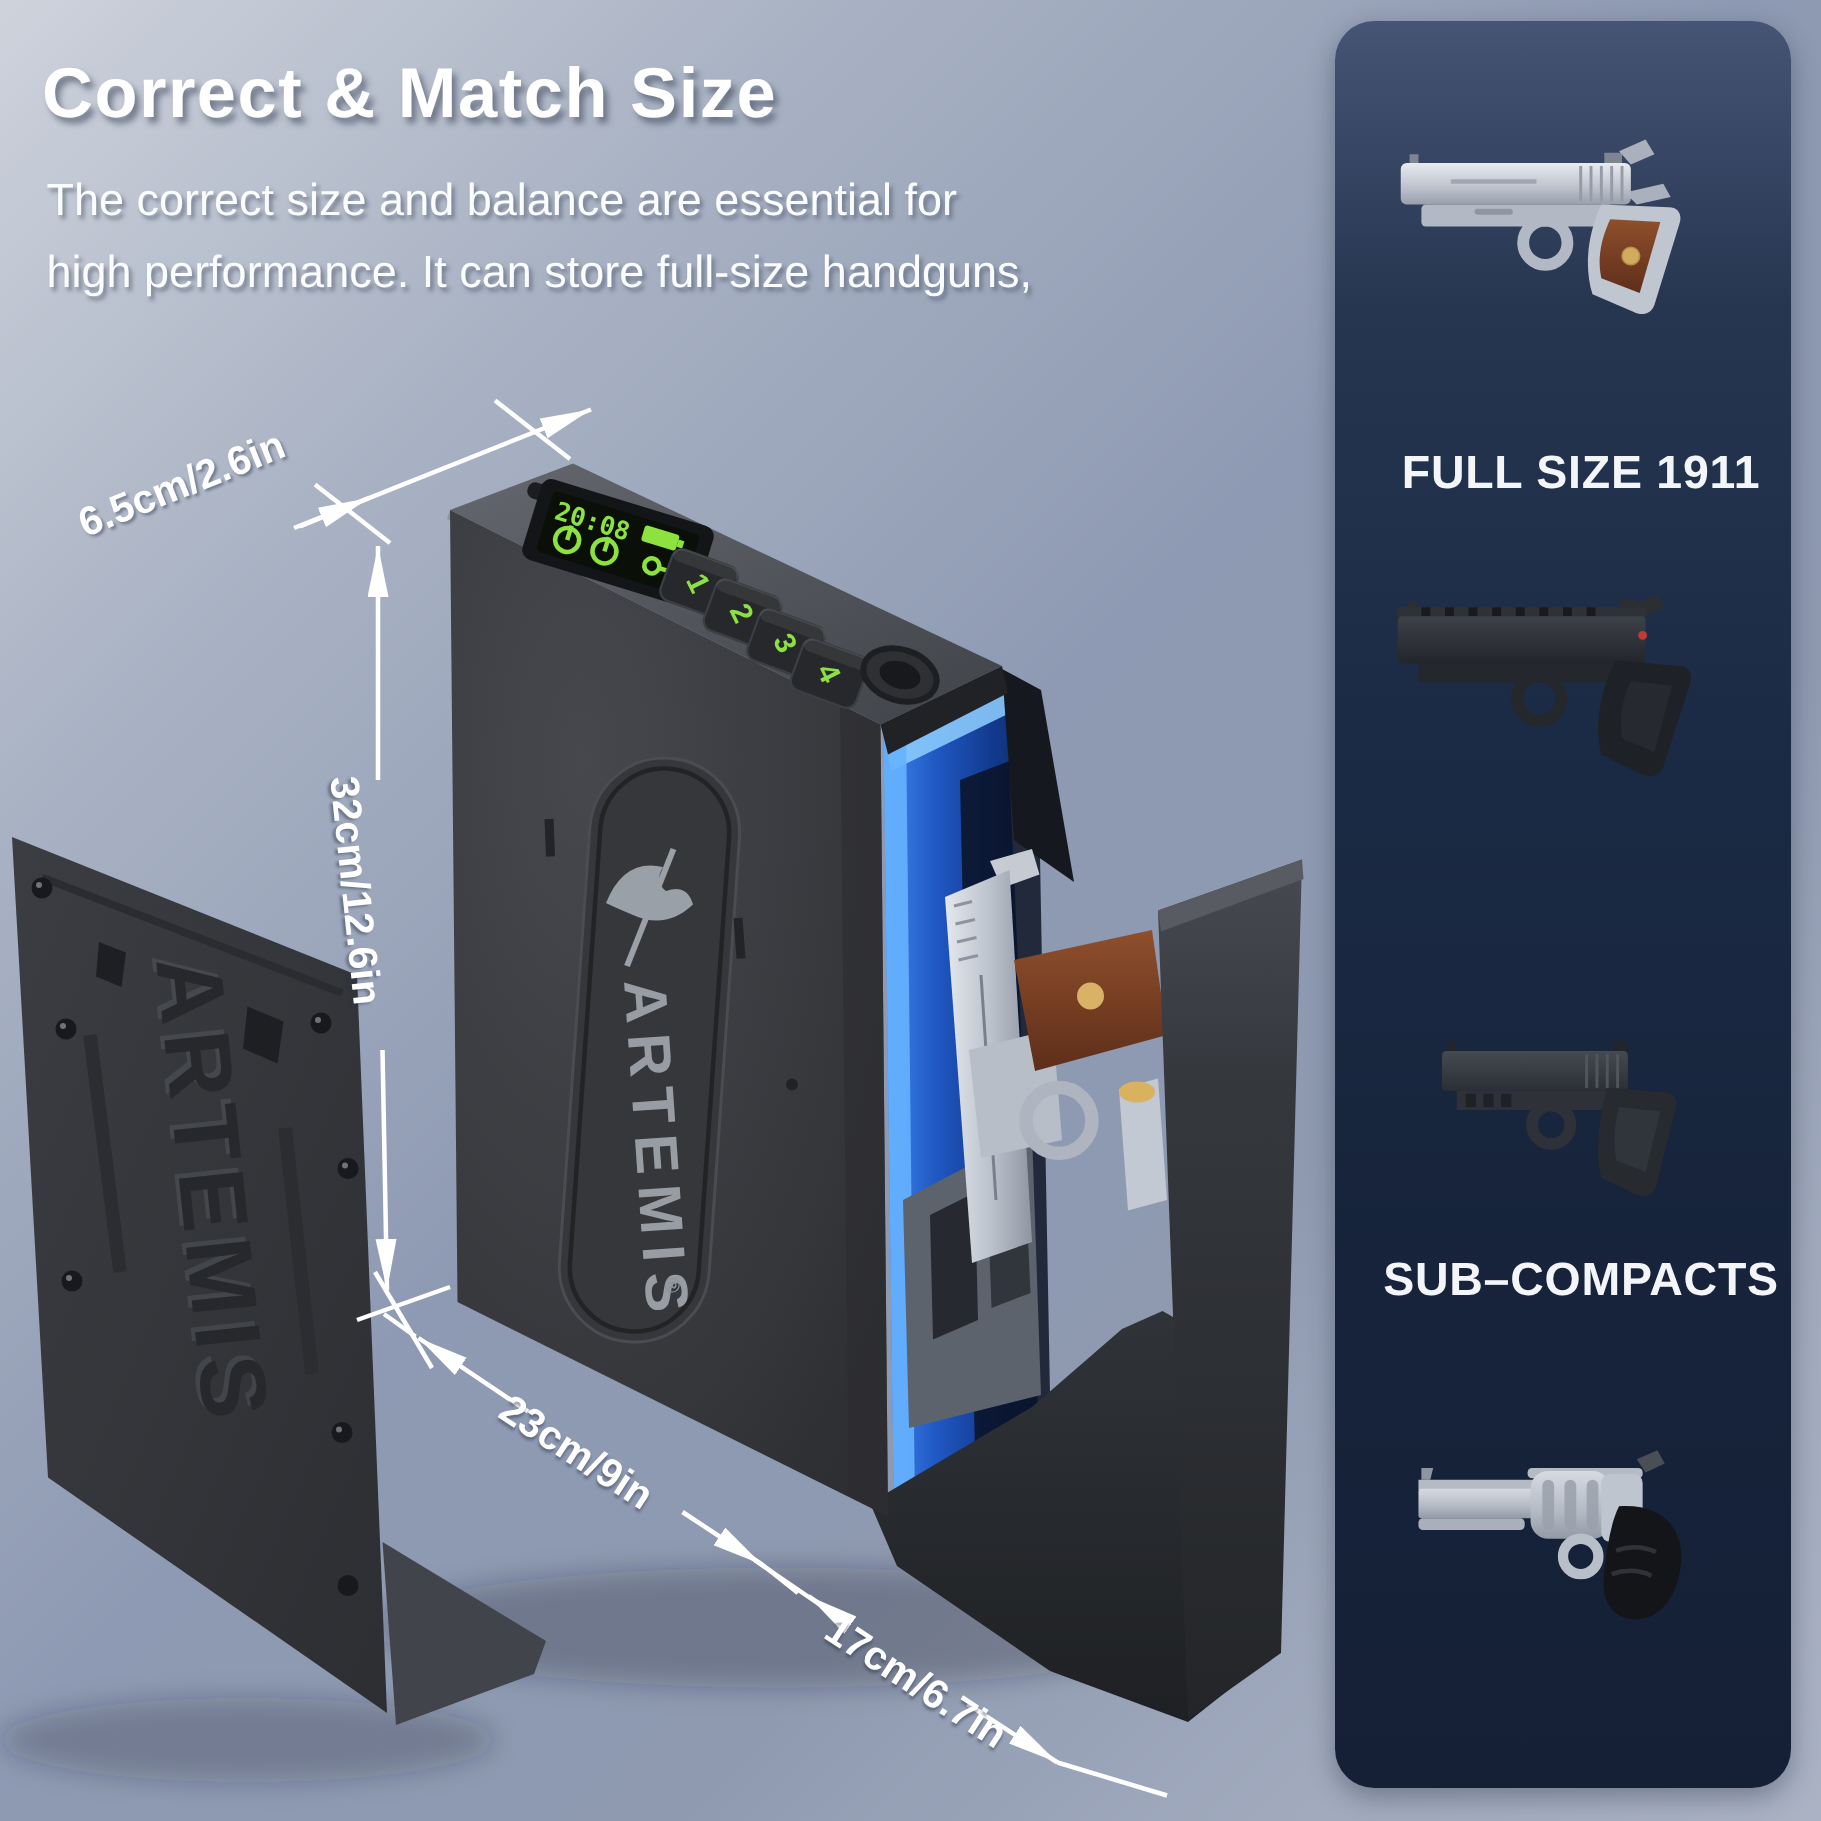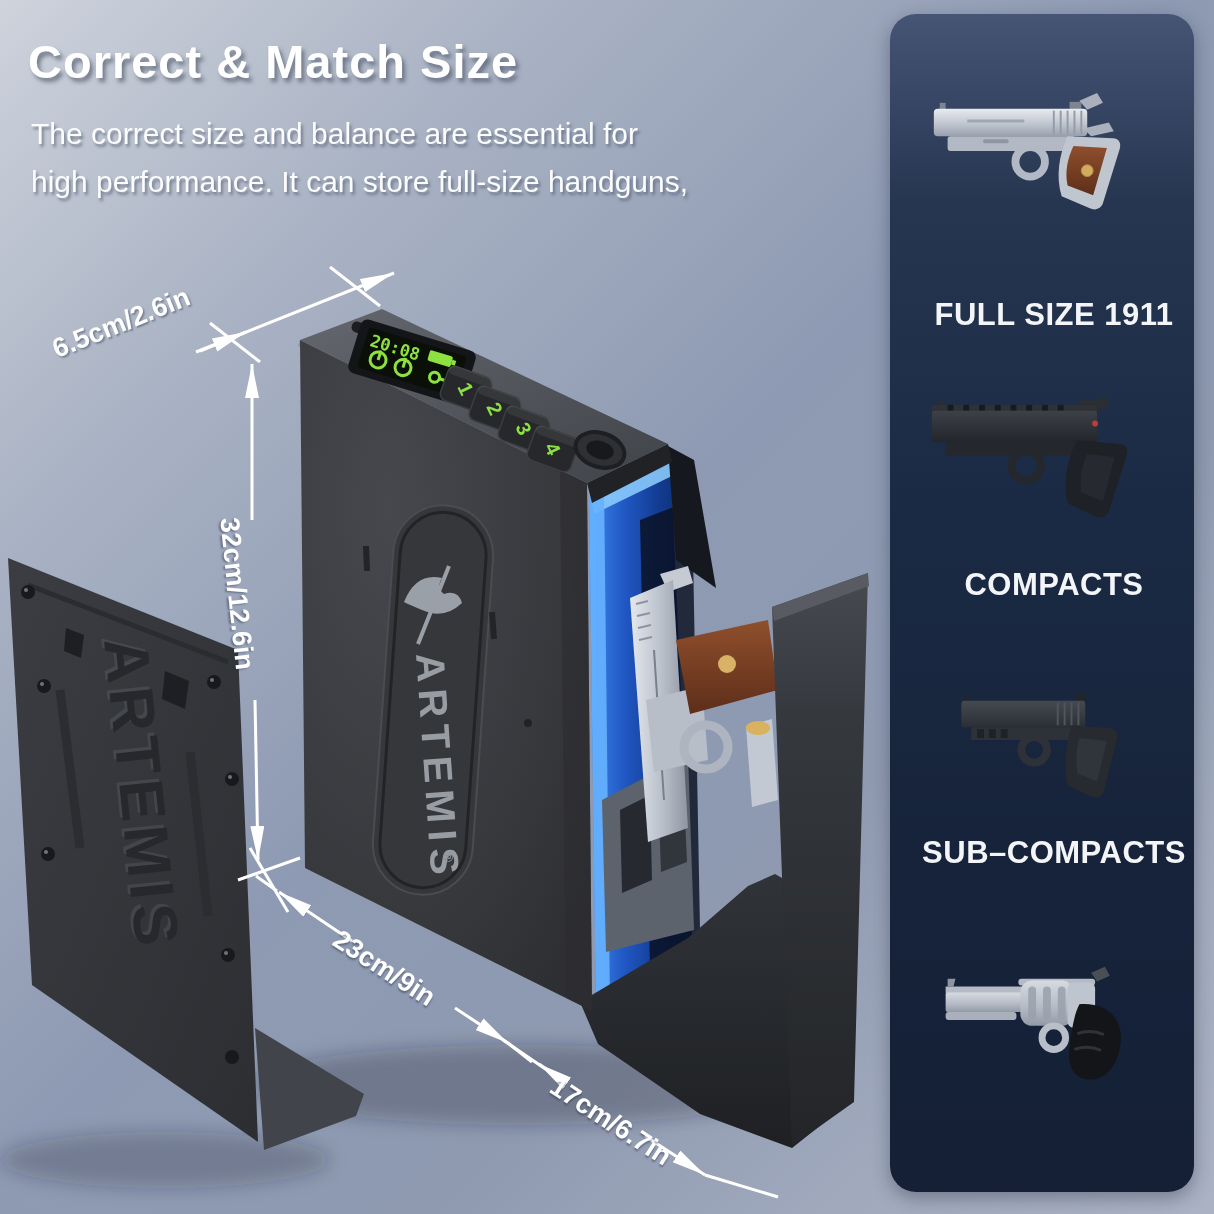--- a/index.html
+++ b/index.html
@@ -335,21 +335,20 @@
             <rect x="136" y="22" width="6" height="6"></rect>
           </g>
         <rect x="8" y="28" width="168" height="32" rx="3" fill="url(#s2)"></rect>
         <circle cx="174" cy="41" r="3" fill="#c23b35"></circle>
         <rect x="22" y="60" width="140" height="13" fill="#24272c"></rect>
         <circle cx="104" cy="84" r="15" fill="none" stroke="#24272c" stroke-width="8"></circle>
         <path d="M156,58 L200,62 C206,63 208,68 206,74 L188,130 C186,136 179,138 173,135 L146,122 C141,103 145,77 156,58 Z" fill="#1e2126"></path>
         <path d="M166,72 L194,75 L182,120 L160,111 C158,97 160,84 166,72 Z" fill="#262a30"></path>
       </svg>
     </div>
-    <div class="gun-label" style="top:553px;">COMPACTS</div>
 
     <div class="gun-card" style="top:652px;">
       <svg width="236" height="150" viewBox="0 0 240 150">
         <defs>
           <linearGradient id="s3" x1="0" y1="0" x2="0" y2="1">
             <stop offset="0" stop-color="#454a51"></stop>
               <stop offset="1" stop-color="#2b2f35"></stop>
           </linearGradient>
         </defs>
         <g transform="translate(8,4)">

